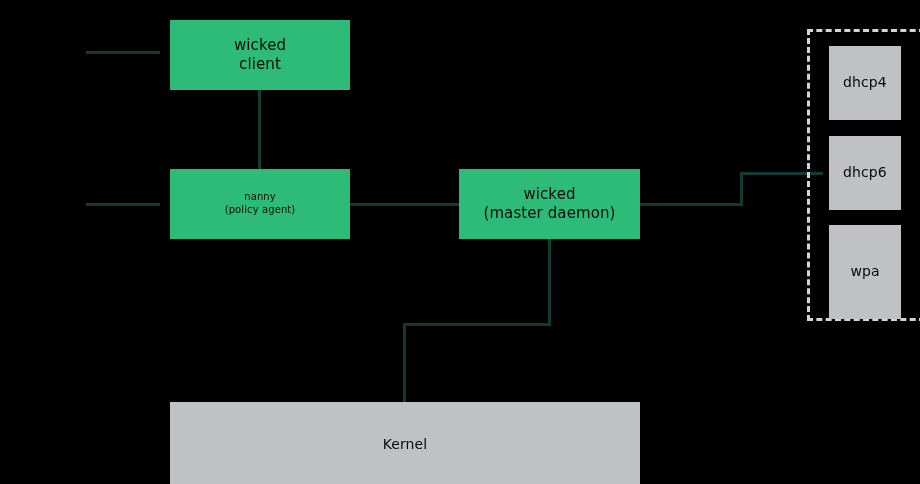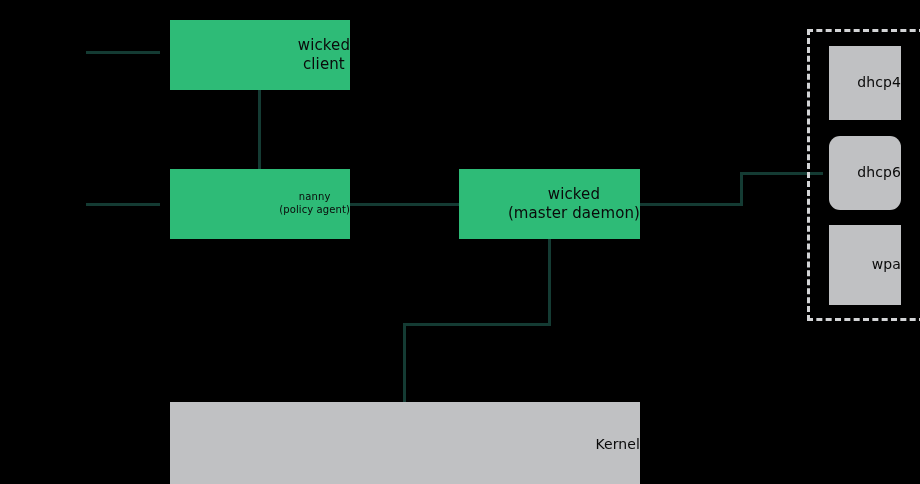--- a/index.html
+++ b/index.html
@@ -16,21 +16,21 @@
     overflow: hidden;
     font-family: "DejaVu Sans", "Liberation Sans", sans-serif;
   }
 
   
   .node {
     position: absolute;
     box-sizing: border-box;
     display: flex;
     align-items: center;
-    justify-content: flex-end;
+    justify-content: center;
     text-align: center;
     color: #0a0a0a;
     line-height: 1.28;
     white-space: pre-line;
     letter-spacing: .1px;
   }
   .node.green {
     background: #2EBB77;
   }
   .node.grey {
@@ -59,22 +59,22 @@
 
   
   #supplicant-group {
     position: absolute;
     left: 807px; top: 29px;
     width: 118px; height: 292px;
     box-sizing: border-box;
     border: 3px dashed #D3D4D6;
   }
   #node-dhcp4 { left: 829px; top: 46px;  width: 72px; height: 74px; font-size: 14px; }
-  #node-dhcp6 { left: 829px; top: 136px; width: 72px; height: 74px; font-size: 14px; border-radius: 11px; }
-  #node-wpa   { left: 829px; top: 225px; width: 72px; height: 80px; font-size: 14px; }
+  #node-dhcp6 { left: 829px; top: 136px; width: 72px; height: 74px; font-size: 14px; }
+  #node-wpa   { left: 829px; top: 225px; width: 72px; height: 94px; font-size: 14px; }
 
   
   .line {
     position: absolute;
     background: #143B33;
   }
   .line.h { height: 3px; }
   .line.v { width: 3px; }
 
   

